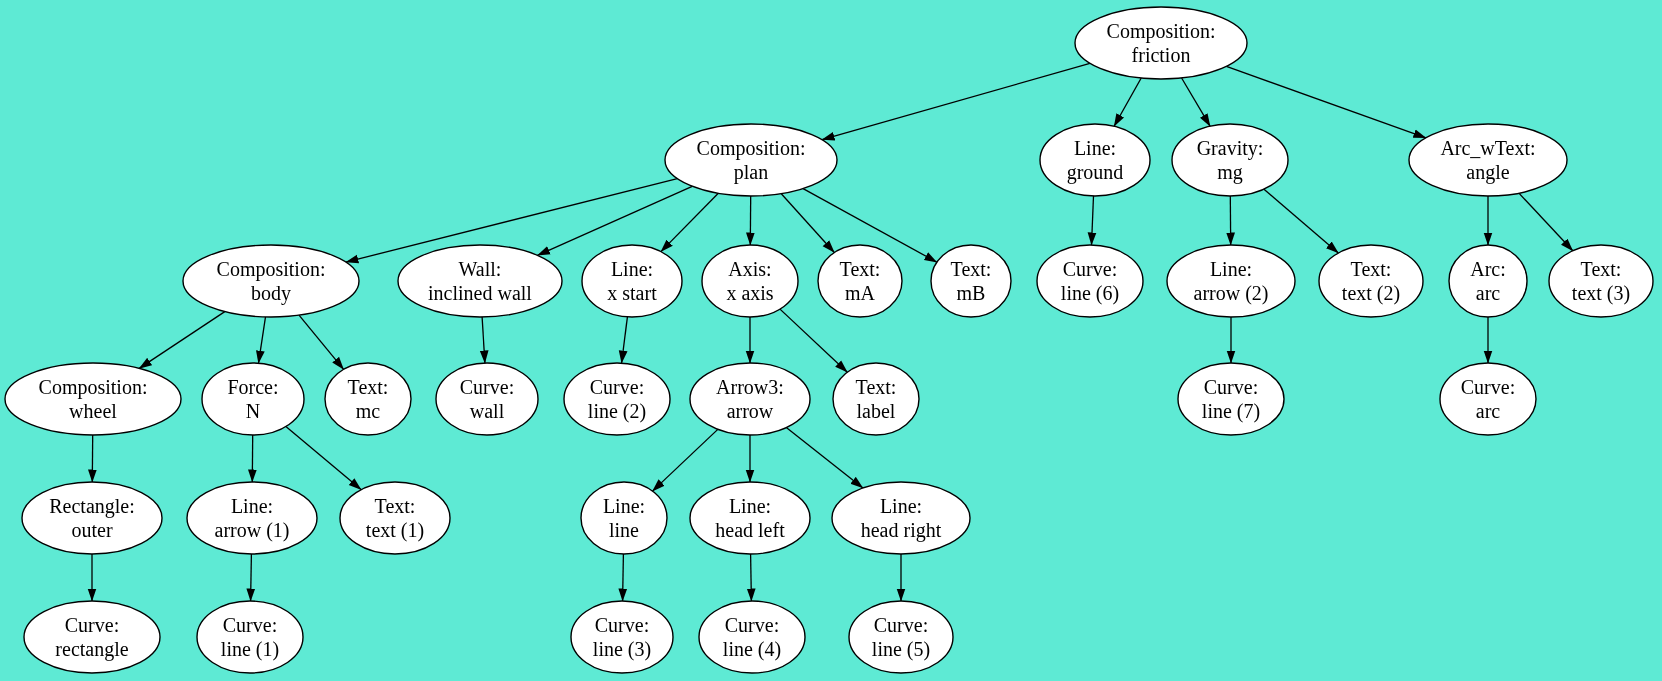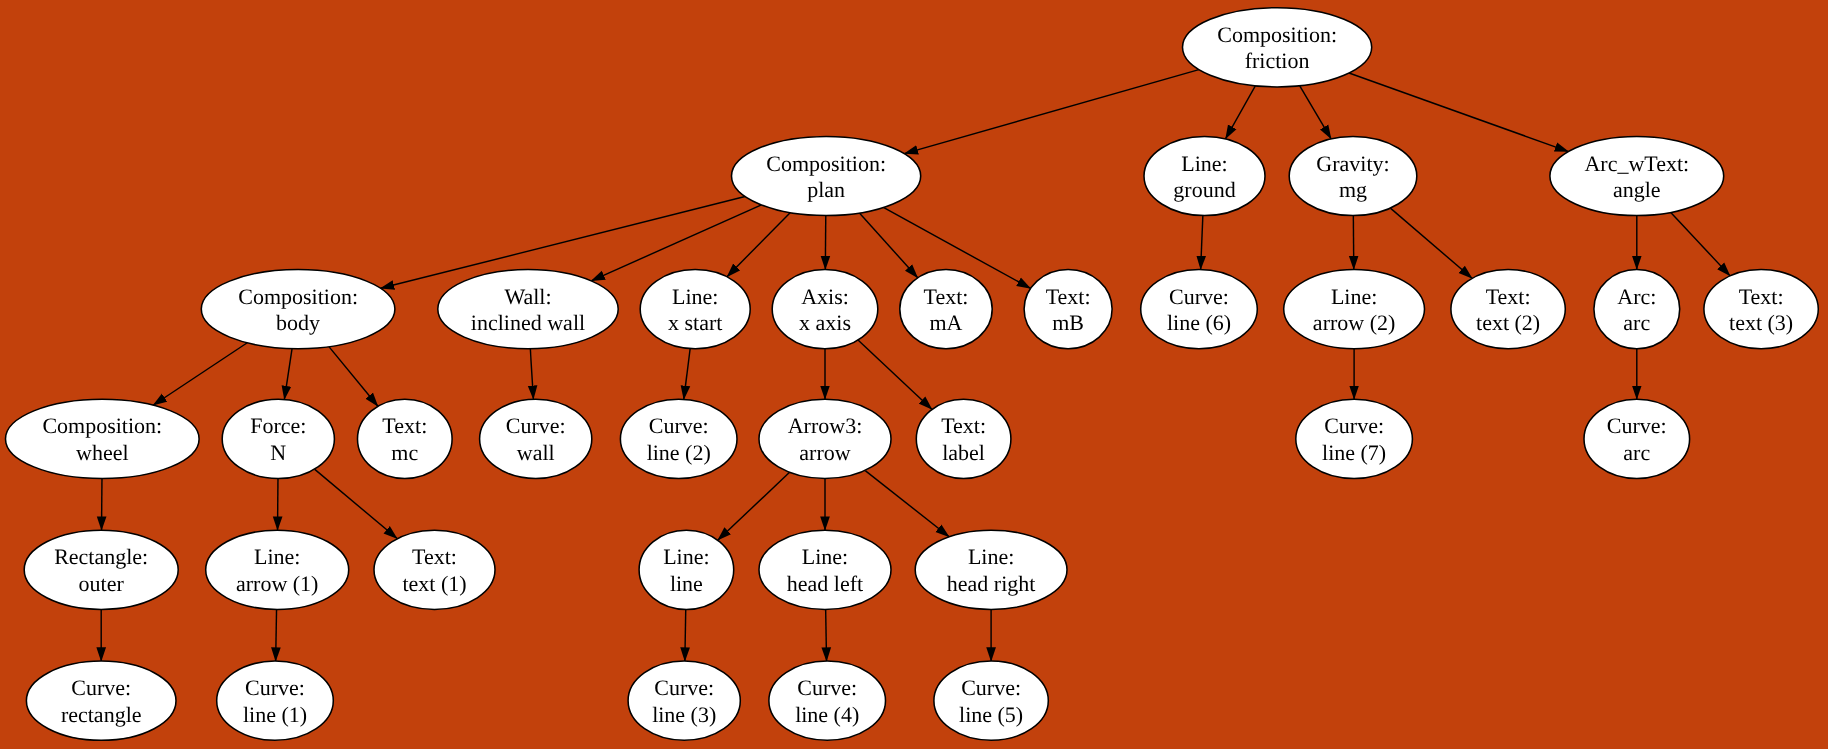--- a/index.html
+++ b/index.html
@@ -4,21 +4,21 @@
 <style>
   html, body {
     margin: 0;
     padding: 0;
     background: #ffffff;
   }
   .canvas {
     position: relative;
     width: 1662px;
     height: 681px;
-    background: #c2410c;
+    background: #5eead4;
     overflow: hidden;
   }
   svg {
     display: block;
   }
   svg text {
     font-family: "Liberation Serif", "DejaVu Serif", serif;
     font-size: 20px;
     fill: #000000;
     text-anchor: middle;

